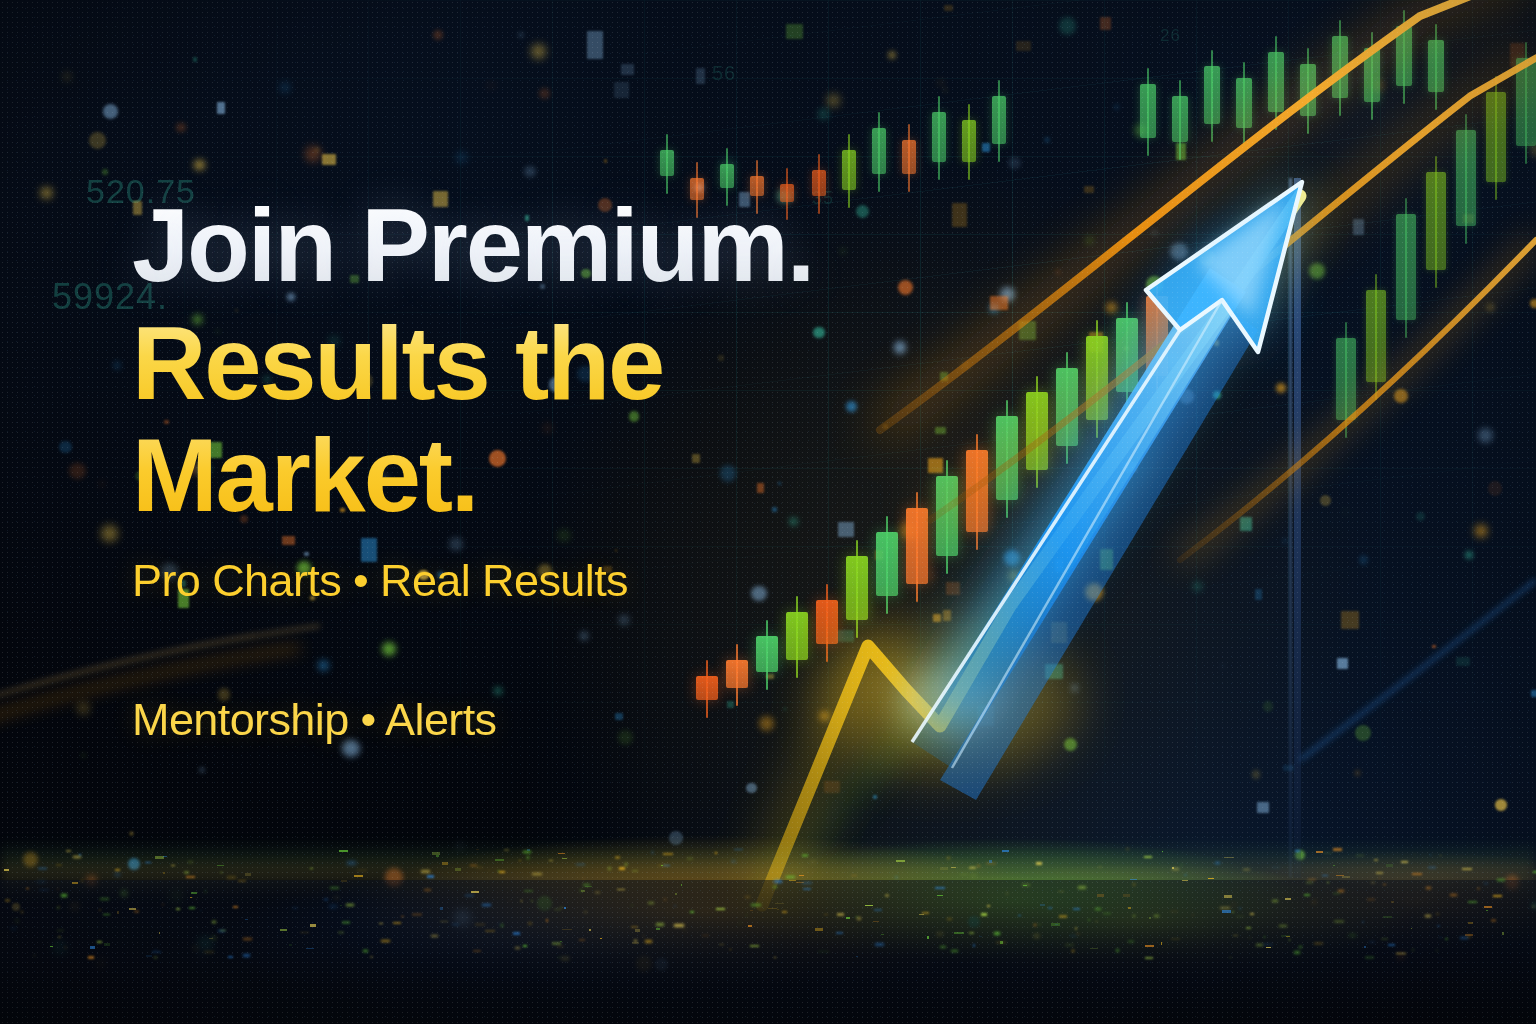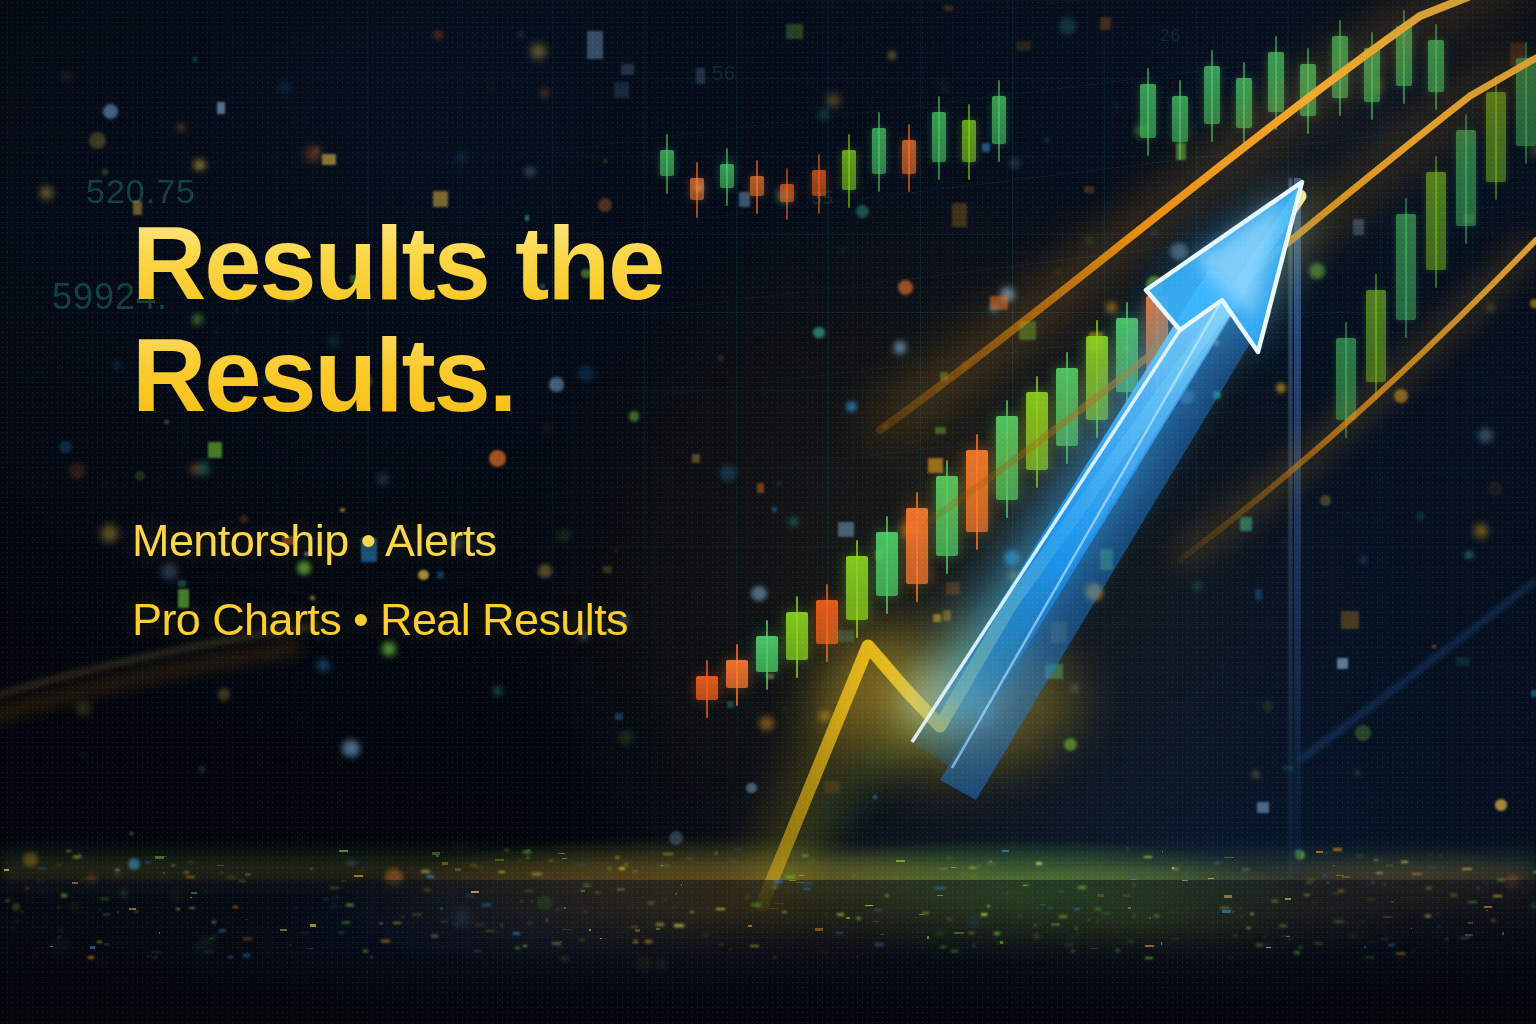--- a/index.html
+++ b/index.html
@@ -979,19 +979,20 @@
       <div style="position: absolute; left: 687.492px; top: 857.547px; width: 5.08205px; height: 1.56603px; background: rgb(191, 242, 74); opacity: 0.42; filter: blur(1.6px);"></div>
       <div style="position: absolute; left: 850.89px; top: 875.153px; width: 5.97237px; height: 1.25806px; background: rgb(255, 155, 34); opacity: 0.25; filter: blur(0.9px);"></div>
       <div style="position: absolute; left: 645.335px; top: 939.747px; width: 6.69817px; height: 2.79587px; background: rgb(255, 194, 30); opacity: 0.54; filter: blur(1.4px);"></div>
       <div style="position: absolute; left: 158.992px; top: 931.953px; width: 1.33767px; height: 1.87078px; background: rgb(255, 228, 90); opacity: 0.42; filter: blur(0.7px);"></div>
     </div>
 
   <div class="layer" id="noise"></div>
   <div class="layer" id="vignette"></div>
 
   <div id="copy">
+    <h1 class="h1 white">Join Premium.</h1>
     <h1 class="h1 gold1">Results the</h1>
-    <h1 class="h1 gold2">Results.</h1>
+    <h1 class="h1 gold2">Market.</h1>
+    <div class="sub" id="sub2">Pro Charts • Real Results</div>
     <div class="sub" id="sub1">Mentorship • Alerts</div>
-    <div class="sub" id="sub2">Pro Charts • Real Results</div>
   </div>
 
 </div>
 
 </body></html>

